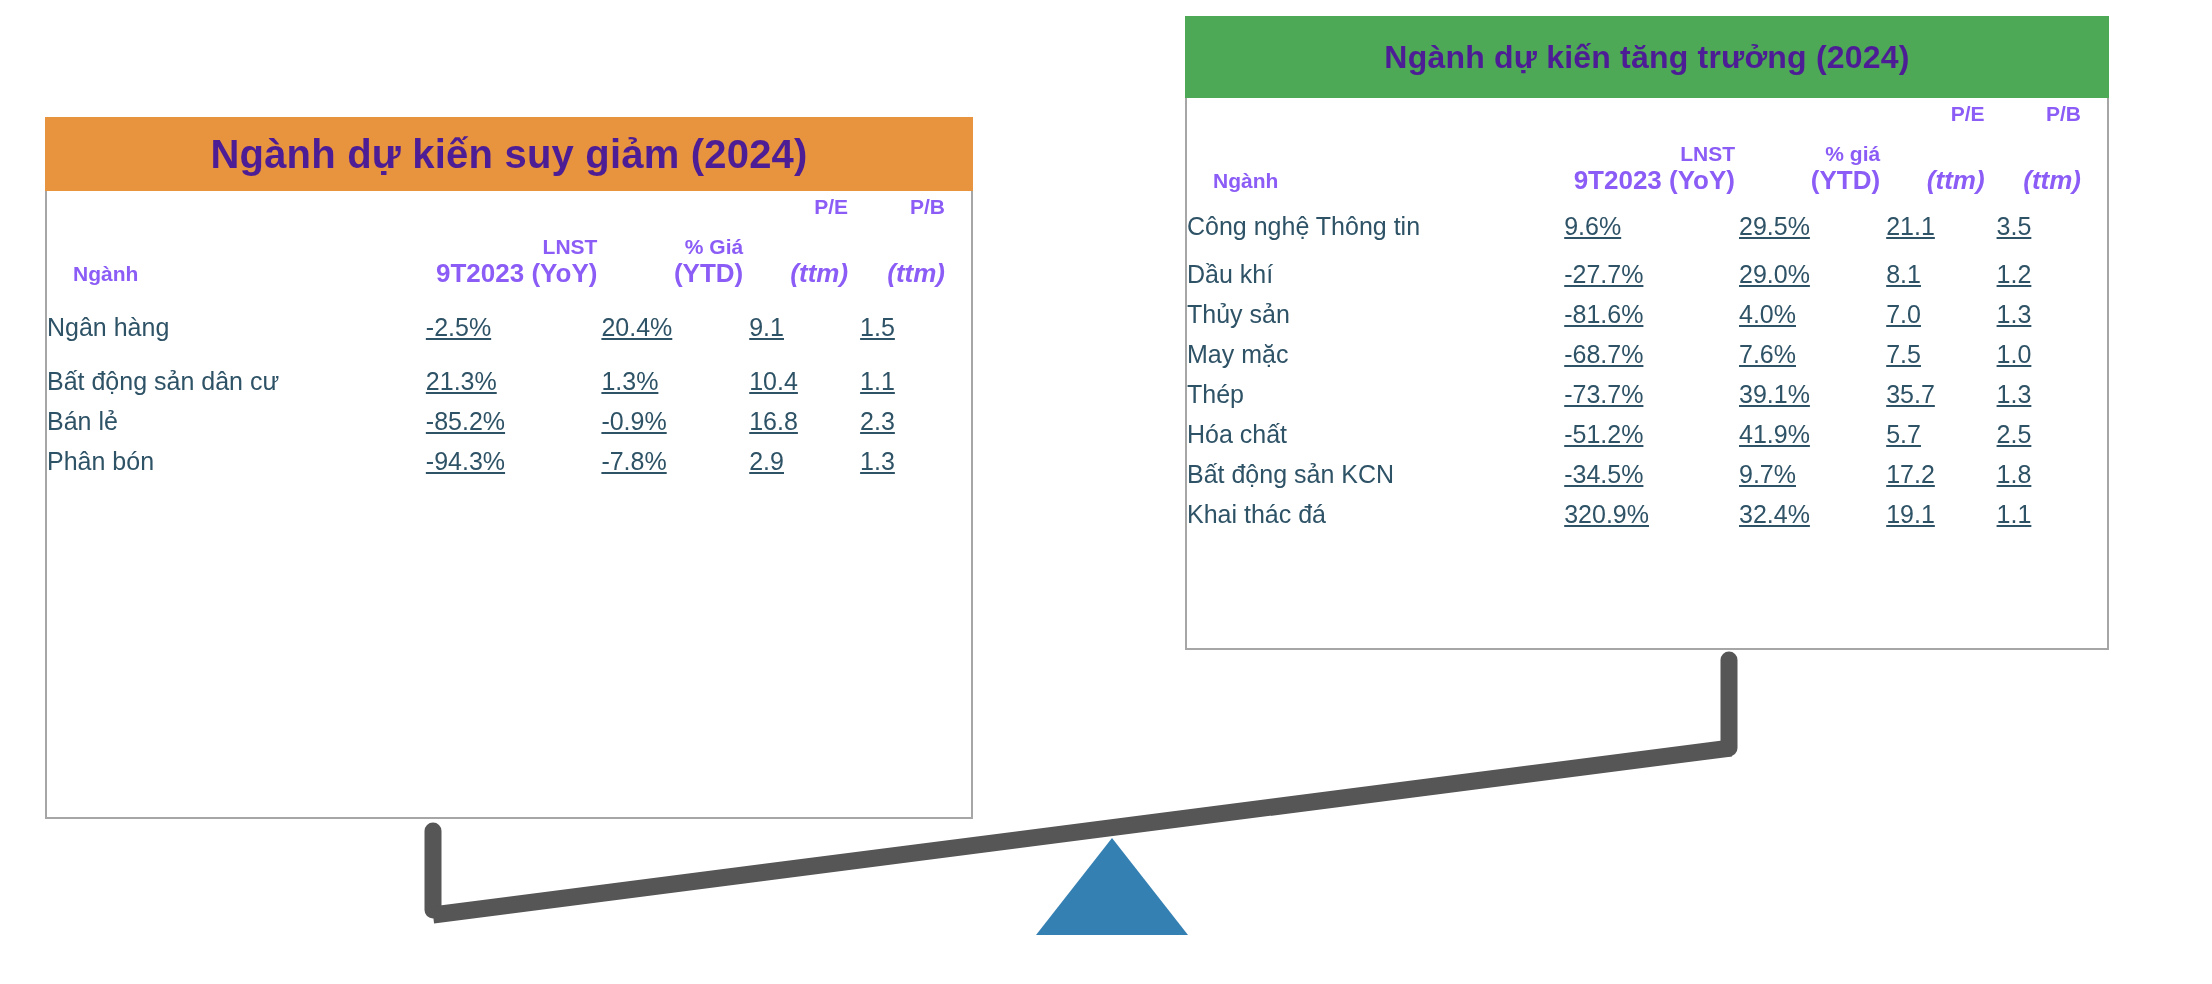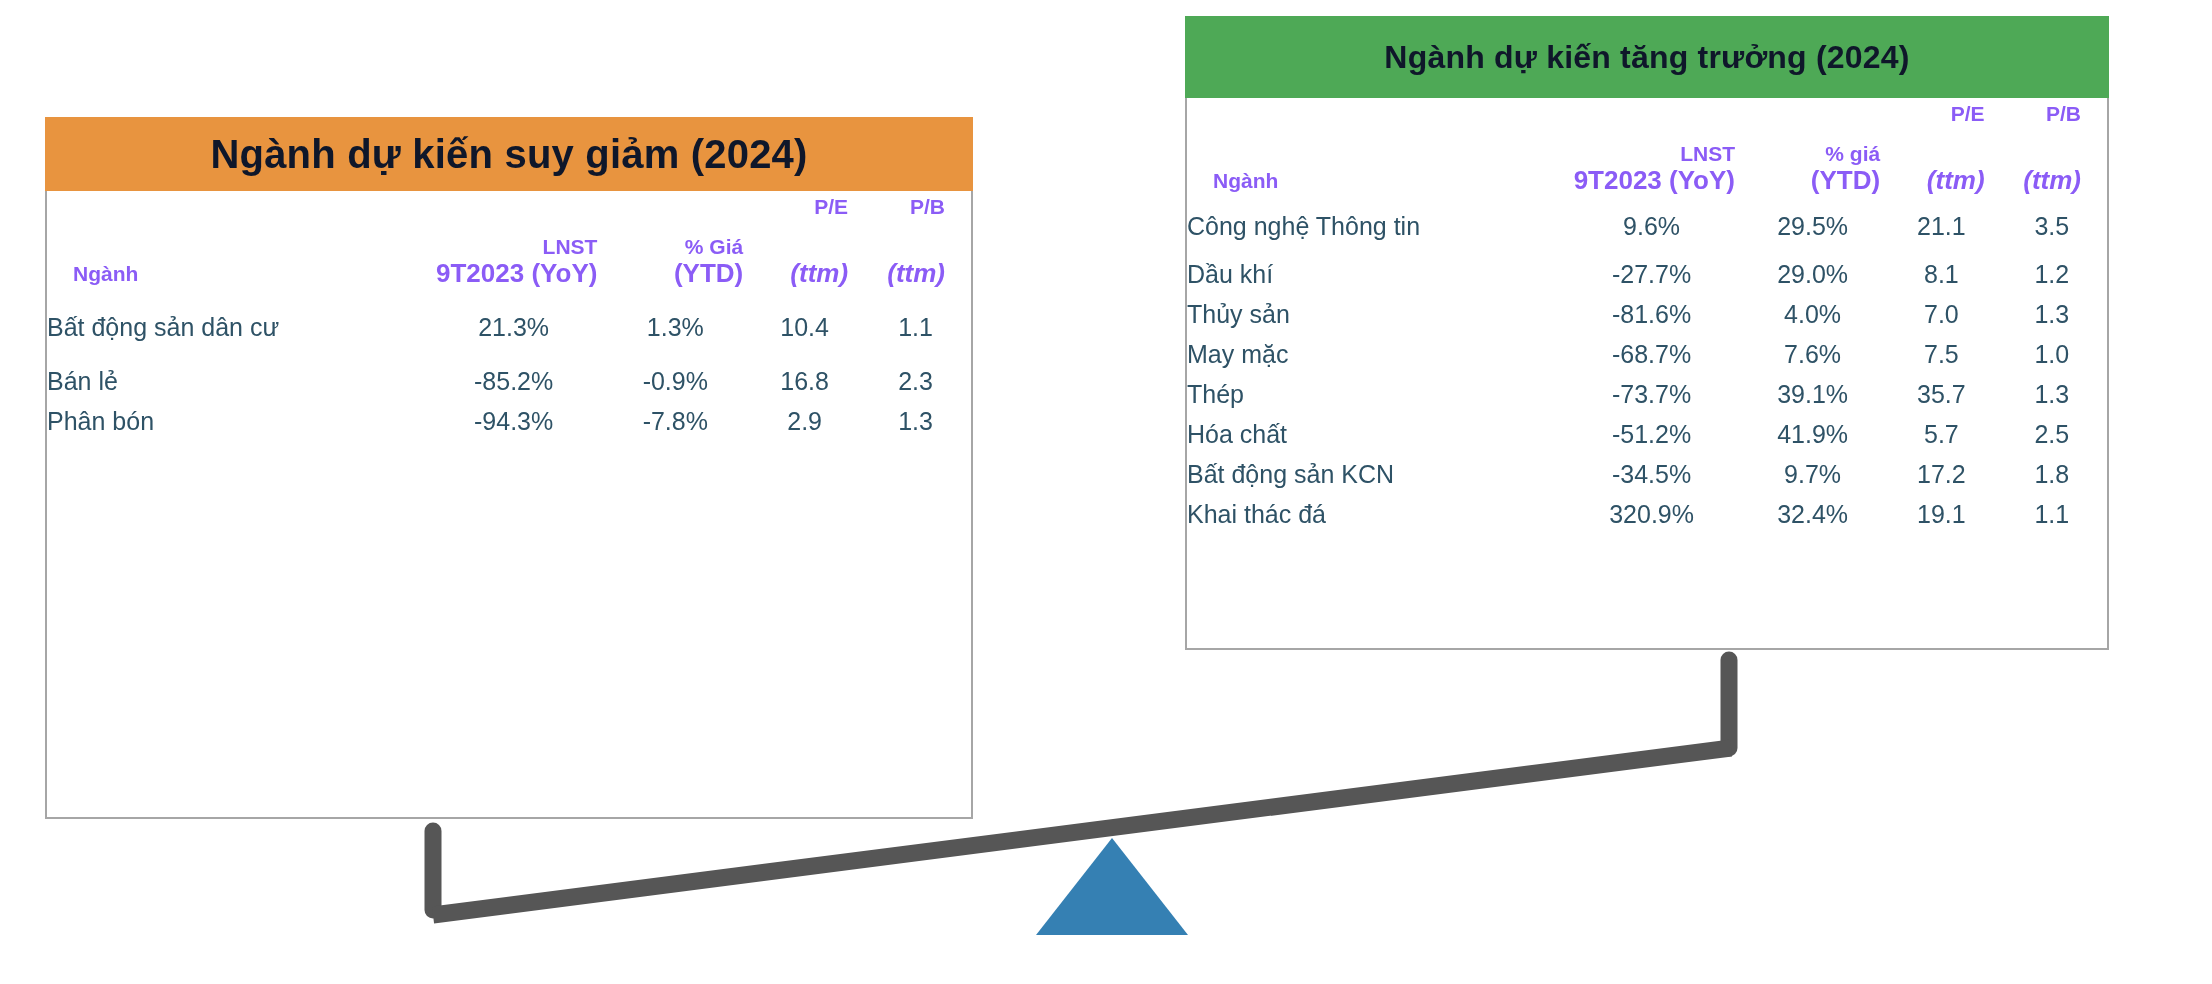--- a/index.html
+++ b/index.html
@@ -37,21 +37,21 @@
     height: 634px;
   }
 
   .panel-header {
     position: absolute;
     left: -2px;
     top: -2px;
     width: calc(100% + 4px);
     box-sizing: border-box;
     text-align: center;
-    color: #0f172a;
+    color: #4c1d95;
     font-weight: bold;
     letter-spacing: 0.2px;
   }
   #panel-decline .panel-header {
     background: #E8943F;
     height: 74px;
     line-height: 74px;
     font-size: 40px;
   }
   #panel-growth .panel-header {
@@ -102,21 +102,21 @@
     padding: 0;
     font-size: 25px;
     color: #2E5266;
   }
   #panel-decline table.fin tbody tr { height: 40px; }
   #panel-decline table.fin tbody tr:first-child { height: 68px; }
   #panel-growth  table.fin tbody tr { height: 40px; }
   #panel-growth  table.fin tbody tr:first-child { height: 56px; }
 
   td.t-name  { text-align: left;  padding-left: 26px; }
-  td.t-num   { text-align: center; font-size: 25px; }
+  td.t-num   { text-align: left; font-size: 25px; text-decoration: underline; }
   td.t-lnst  { padding-right: 4px; }
   td.t-price { padding-right: 6px; }
   td.t-pe    { padding-right: 12px; color: #24406B; }
   td.t-pb    { padding-right: 26px; color: #24406B; }
 
   .pos { color: #4CA85A; }
   .neg { color: #9E2A2B; }
 
   
   #seesaw {
@@ -169,20 +169,27 @@
           <span class="hl2 it">(ttm)</span>
         </th>
         <th class="h-num h-pb">
           <span class="hl1">P/B</span>
           <span class="hl2 it">(ttm)</span>
         </th>
       </tr>
     </thead>
     <tbody>
         <tr>
+          <td class="t-name">Ngân hàng</td>
+          <td class="t-num t-lnst neg">-2.5%</td>
+          <td class="t-num t-price pos">20.4%</td>
+          <td class="t-num t-pe">9.1</td>
+          <td class="t-num t-pb">1.5</td>
+        </tr>
+        <tr>
           <td class="t-name">Bất động sản dân cư</td>
           <td class="t-num t-lnst pos">21.3%</td>
           <td class="t-num t-price pos">1.3%</td>
           <td class="t-num t-pe">10.4</td>
           <td class="t-num t-pb">1.1</td>
         </tr>
         <tr>
           <td class="t-name">Bán lẻ</td>
           <td class="t-num t-lnst neg">-85.2%</td>
           <td class="t-num t-price neg">-0.9%</td>

